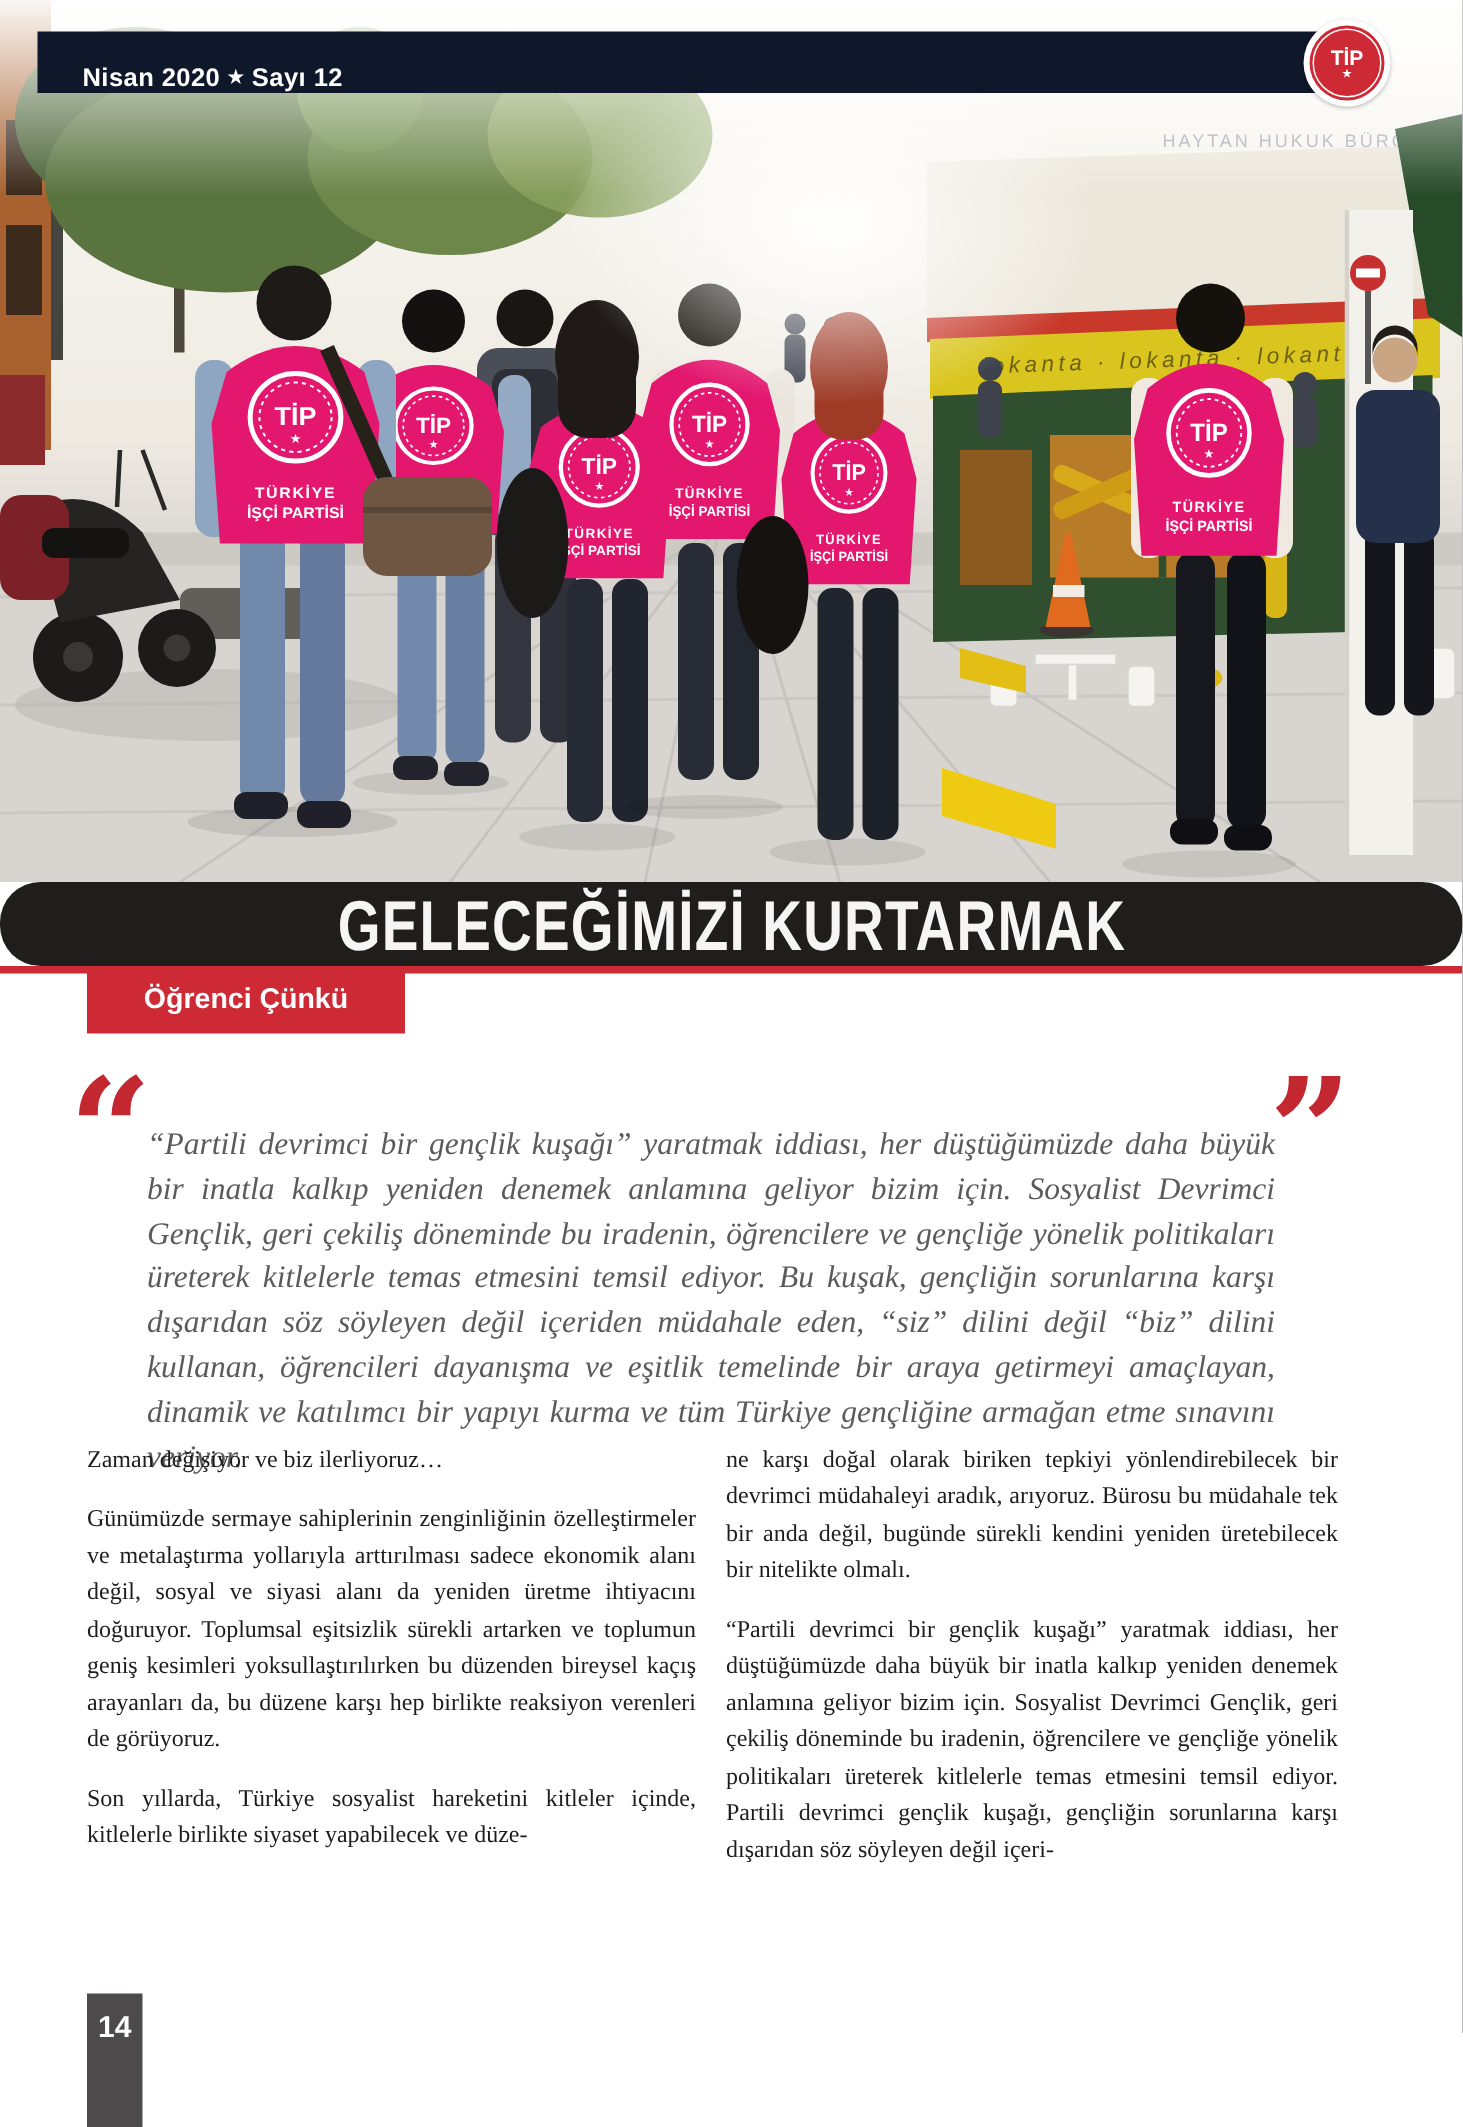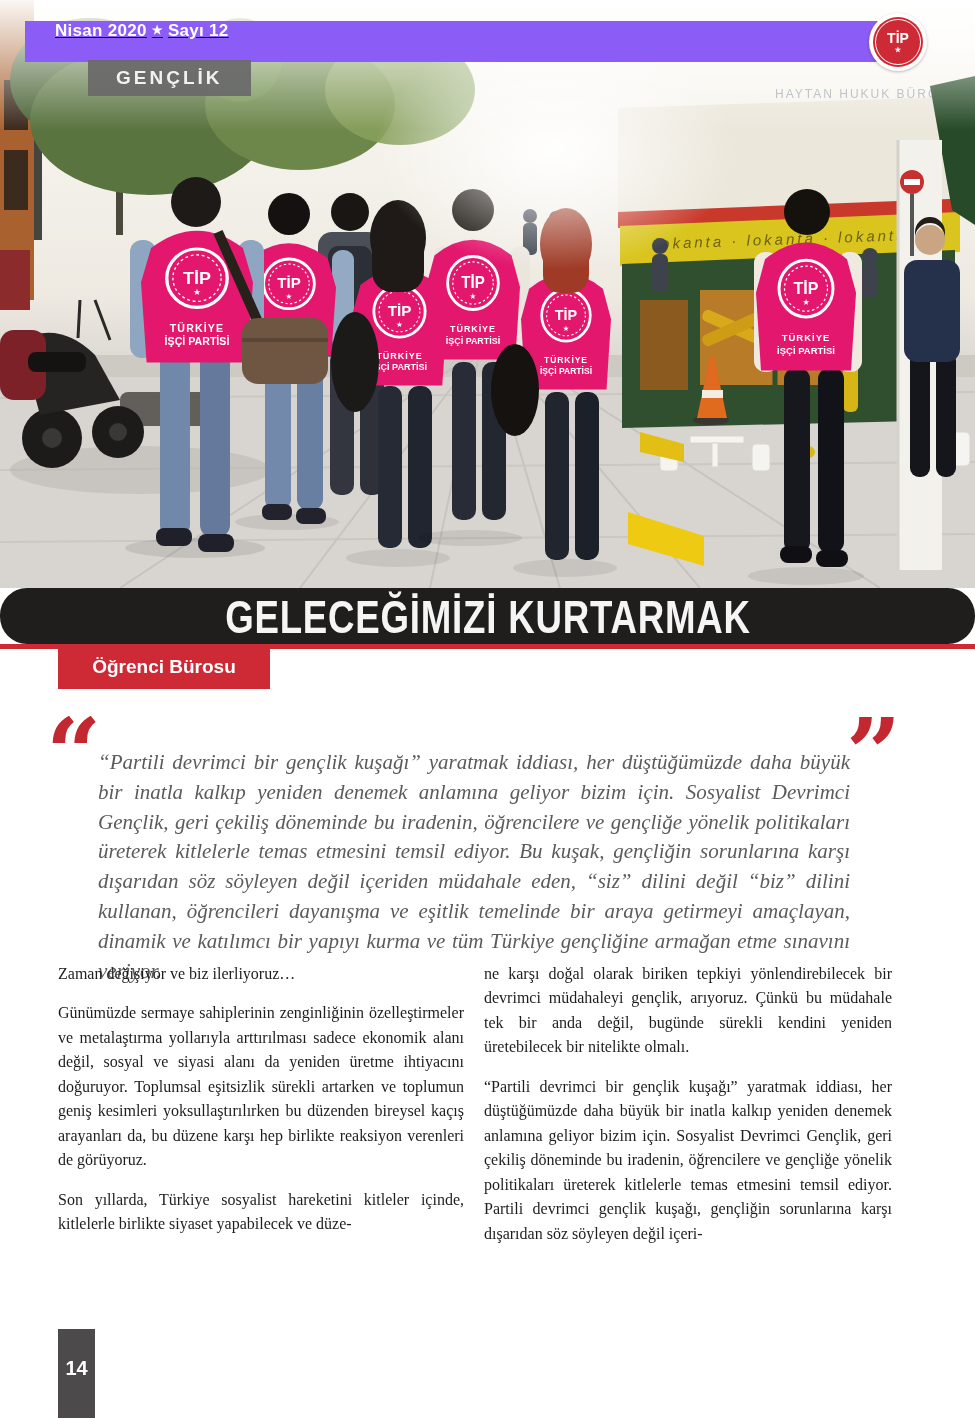--- a/index.html
+++ b/index.html
@@ -2,21 +2,21 @@
 <html><head>
 <meta charset="utf-8">
 <style>
   html,body{margin:0;padding:0;background:#888;}
   .page{position:relative;width:975px;height:1418px;margin:0 auto;background:#ffffff;
         overflow:hidden;font-family:"Liberation Sans",sans-serif;}
   .photo{position:absolute;top:0;left:0;}
 
   
   .header-bar{position:absolute;left:25px;top:21px;width:882px;height:41px;
-              background:#8b5cf6;display:flex;align-items:flex-start;text-decoration:underline;}
+              background:#0f172a;display:flex;align-items:flex-end;}
   .issue{margin-left:30px;color:#fff;font-weight:bold;font-size:17px;letter-spacing:.3px;}
   .issue .star{font-size:12px;margin:0 5px;position:relative;top:-2px;}
   .brand{margin-left:auto;margin-right:50px;color:#fff;font-size:28px;line-height:41px;}
   .brand b{font-weight:bold;}
   .tip-badge{position:absolute;left:869px;top:13px;width:58px;height:58px;border-radius:50%;
              background:#fff;display:flex;align-items:center;justify-content:center;
              box-shadow:0 1px 3px rgba(0,0,0,.25);}
   .tip-badge-inner{width:44px;height:44px;border-radius:50%;background:#cd2a36;color:#fff;
              display:flex;flex-direction:column;align-items:center;justify-content:center;
              font-weight:bold;font-size:14px;line-height:1;border:1.5px solid #fff;
@@ -48,21 +48,21 @@
   
   .col{position:absolute;top:962px;width:406px;font-family:"Liberation Serif",serif;
        font-size:16px;line-height:1.53;color:#1d1d1d;text-align:justify;}
   .col p{margin:0 0 15px 0;}
   .col-left{left:58px;}
   .col-right{left:484px;width:408px;}
 
   
   .page-number{position:absolute;left:58px;top:1329px;width:37px;height:89px;background:#4c4a4a;
        color:#fff;font-weight:bold;font-size:20px;display:flex;justify-content:center;
-       align-items:flex-start;padding-top:28px;box-sizing:border-box;}
+       align-items:flex-start;padding-top:12px;box-sizing:border-box;}
 </style>
 </head>
 <body>
 
 <div class="page">
 
   <svg class="photo" width="975" height="588" viewBox="0 0 975 588">
     <defs>
       <linearGradient id="sky" x1="0" y1="0" x2="0" y2="1">
         <stop offset="0" stop-color="#fbfaf4"></stop>
@@ -285,38 +285,37 @@
     <span class="issue">
       <span>Nisan 2020</span><span class="star">★</span><span>Sayı 12</span>
     </span>
   </div>
   <div class="tip-badge">
     <div class="tip-badge-inner">
       <span>TİP</span>
       <span class="mini-star">★</span>
     </div>
   </div>
-  <div class="section-label">GENÇLİK</div>
 
   <div class="title-bar">
     <span class="title-text">GELECEĞİMİZİ KURTARMAK</span>
   </div>
   <div class="red-rule"></div>
-  <div class="byline-tag">Öğrenci Bürosu</div>
+  <div class="byline-tag">Öğrenci Çünkü</div>
 
   <div class="quote-mark quote-open">“</div>
   <div class="quote-mark quote-close">”</div>
   <div class="pullquote">“Partili devrimci bir gençlik kuşağı” yaratmak iddiası, her düştüğümüzde daha büyük bir inatla kalkıp yeniden denemek anlamına geliyor bizim için. Sosyalist Devrimci Gençlik, geri çekiliş döneminde bu iradenin, öğrencilere ve gençliğe yönelik politikaları üreterek kitlelerle temas etmesini temsil ediyor. Bu kuşak, gençliğin sorunlarına karşı dışarıdan söz söyleyen değil içeriden müdahale eden, “siz” dilini değil “biz” dilini kullanan, öğrencileri dayanışma ve eşitlik temelinde bir araya getirmeyi amaçlayan, dinamik ve katılımcı bir yapıyı kurma ve tüm Türkiye gençliğine armağan etme sınavını veriyor.</div>
 
   <div class="col col-left">
     <p>Zaman değişiyor ve biz ilerliyoruz…</p>
     <p>Günümüzde sermaye sahiplerinin zenginliğinin özelleştirmeler ve metalaştırma yollarıyla arttırılması sadece ekonomik alanı değil, sosyal ve siyasi alanı da yeniden üretme ihtiyacını doğuruyor. Toplumsal eşitsizlik sürekli artarken ve toplumun geniş kesimleri yoksullaştırılırken bu düzenden bireysel kaçış arayanları da, bu düzene karşı hep birlikte reaksiyon verenleri de görüyoruz.</p>
     <p>Son yıllarda, Türkiye sosyalist hareketini kitleler içinde, kitlelerle birlikte siyaset yapabilecek ve düze-</p>
   </div>
   <div class="col col-right">
-    <p>ne karşı doğal olarak biriken tepkiyi yönlendirebilecek bir devrimci müdahaleyi gençlik, arıyoruz. Çünkü bu müdahale tek bir anda değil, bugünde sürekli kendini yeniden üretebilecek bir nitelikte olmalı.</p>
+    <p>ne karşı doğal olarak biriken tepkiyi yönlendirebilecek bir devrimci müdahaleyi aradık, arıyoruz. Bürosu bu müdahale tek bir anda değil, bugünde sürekli kendini yeniden üretebilecek bir nitelikte olmalı.</p>
     <p>“Partili devrimci bir gençlik kuşağı” yaratmak iddiası, her düştüğümüzde daha büyük bir inatla kalkıp yeniden denemek anlamına geliyor bizim için. Sosyalist Devrimci Gençlik, geri çekiliş döneminde bu iradenin, öğrencilere ve gençliğe yönelik politikaları üreterek kitlelerle temas etmesini temsil ediyor. Partili devrimci gençlik kuşağı, gençliğin sorunlarına karşı dışarıdan söz söyleyen değil içeri-</p>
   </div>
 
   <div class="page-number">
     <span>14</span>
   </div>
 </div>
 
 </body></html>

